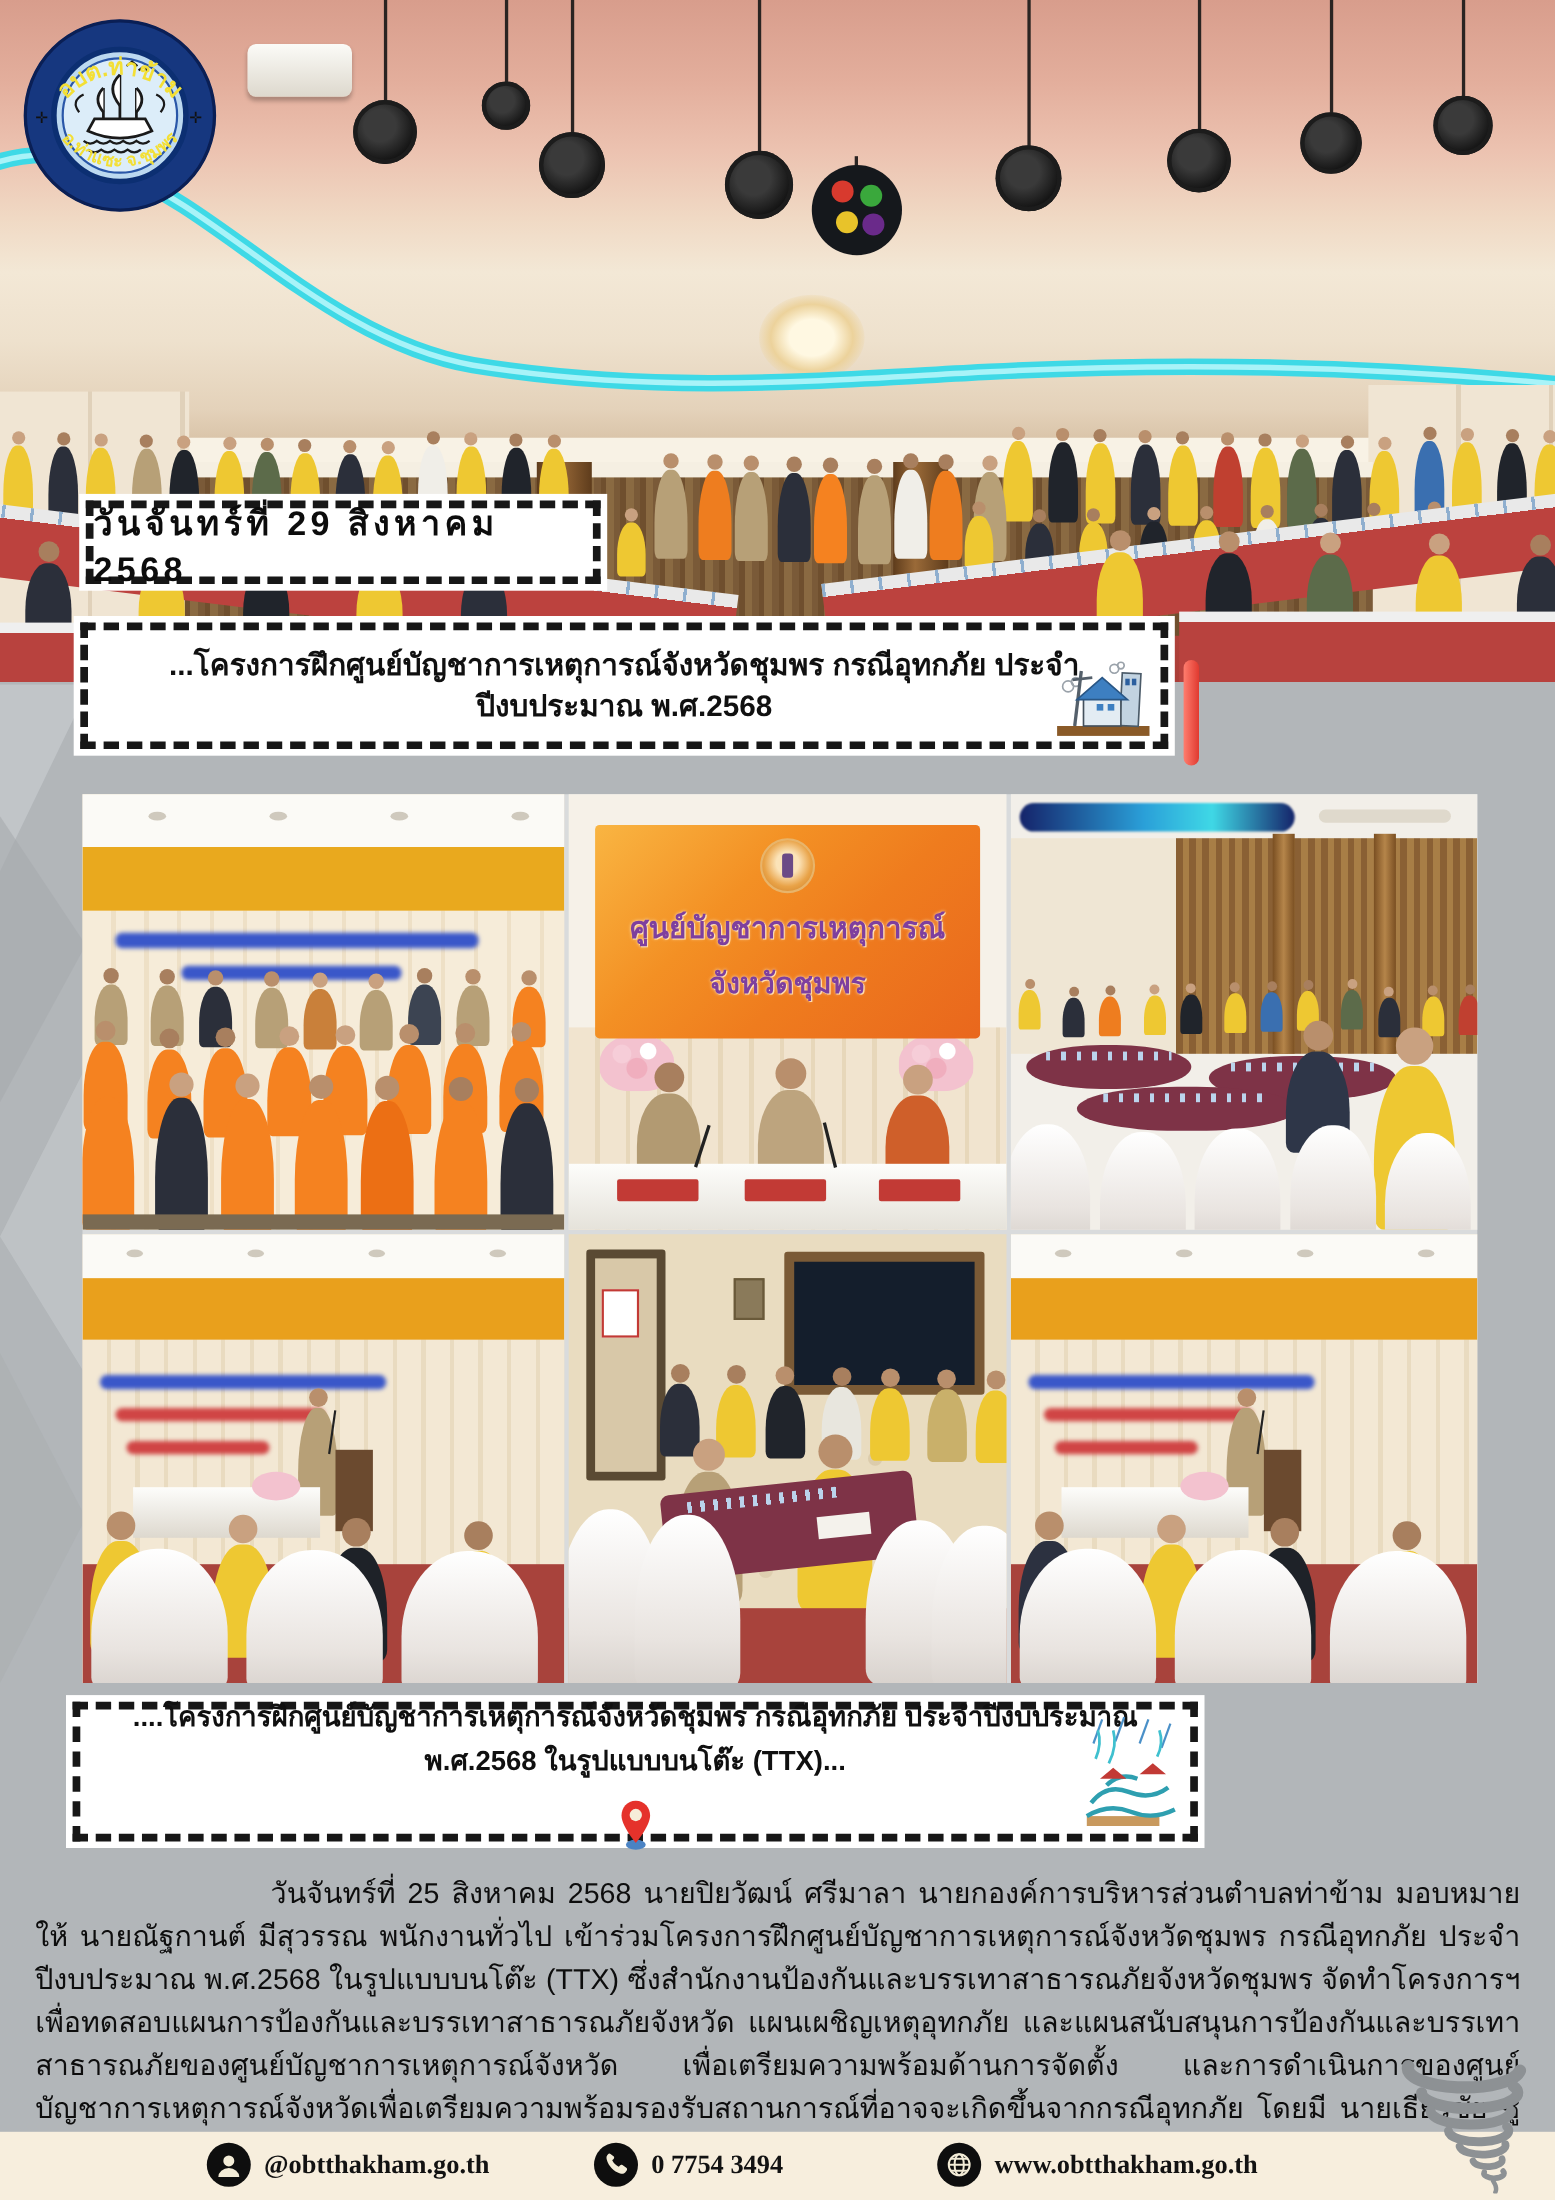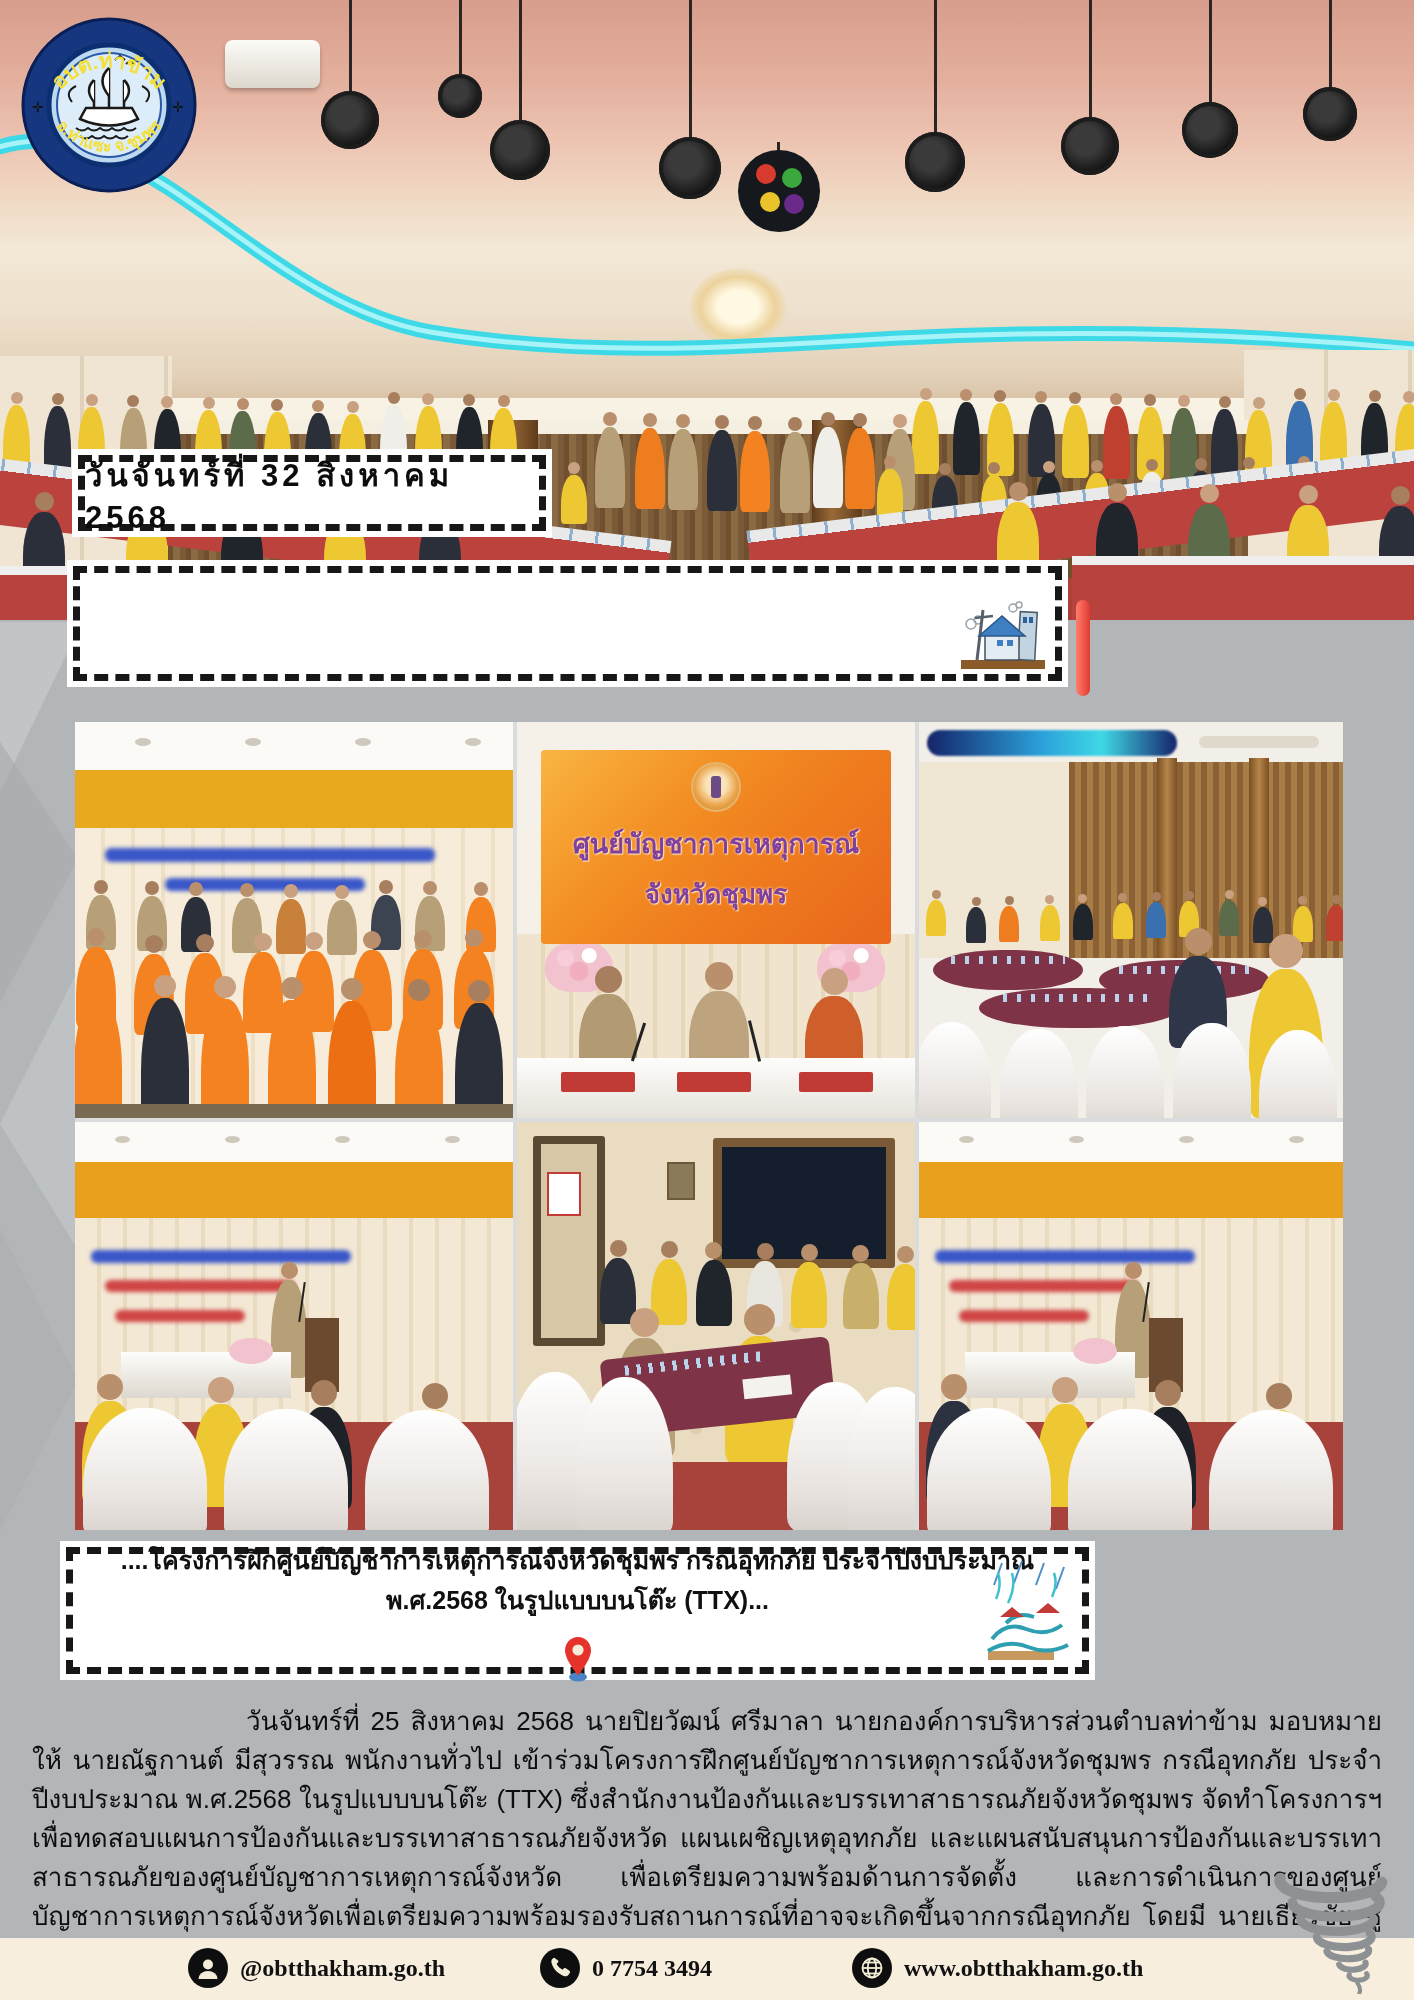--- a/index.html
+++ b/index.html
@@ -403,24 +403,25 @@
       </text>
       <text font-size="16" font-weight="bold" fill="#f3df35" font-family="Liberation Sans,sans-serif">
         <textPath href="#arcBot" startOffset="50%" text-anchor="middle">อ.ท่าแซะ จ.ชุมพร</textPath>
       </text>
       <text x="12" y="96" font-size="14" fill="#111">✛</text>
       <text x="152" y="96" font-size="14" fill="#111">✛</text>
     </svg>
   </div>
 
   <div class="dashbox" style="left:78px;top:455px;width:454px;height:62px;">
-    <span class="date-text">วันจันทร์ที่ 32 สิงหาคม 2568</span>
+    <span class="date-text">วันจันทร์ที่ 29 สิงหาคม 2568</span>
   </div>
 
   <div class="dashbox" style="left:73px;top:566px;width:975px;height:101px;">
+    <span class="title-line1">...โครงการฝึกศูนย์บัญชาการเหตุการณ์จังหวัดชุมพร กรณีอุทกภัย ประจำปีงบประมาณ พ.ศ.2568</span>
     <svg width="92" height="76" viewBox="0 0 92 76" style="position:absolute;right:6px;bottom:2px;">
       <rect x="4" y="64" width="84" height="9" fill="#8a5a28"></rect>
       <g stroke="#9aa2aa" fill="none" stroke-width="1.5">
         <circle cx="14" cy="28" r="5"></circle>
           <circle cx="21" cy="24" r="4"></circle>
         <circle cx="56" cy="12" r="4"></circle>
           <circle cx="62" cy="9" r="3"></circle>
       </g>
       <line x1="20" y1="64" x2="26" y2="14" stroke="#55606b" stroke-width="3"></line>
       <line x1="18" y1="22" x2="36" y2="20" stroke="#55606b" stroke-width="2.5"></line>

